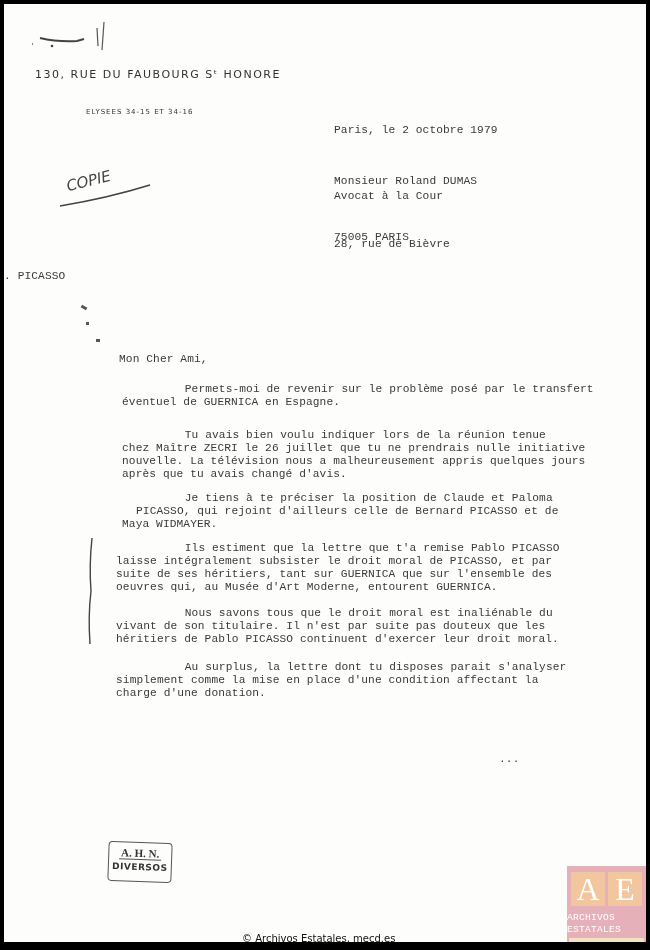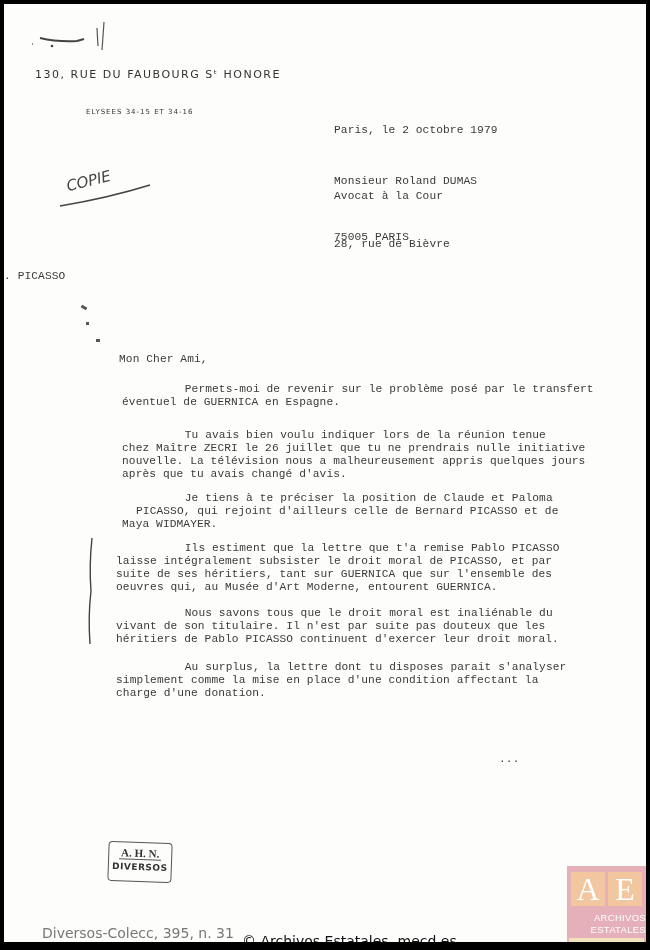--- a/index.html
+++ b/index.html
@@ -24,25 +24,25 @@
     .stamp .l1 { font-size: 11px; font-weight: bold; margin-top: 4px; border-bottom: 1px solid #555; margin-left: 10px; margin-right: 10px; }
     .stamp .l2 { font-size: 9px; font-family: "DejaVu Sans", sans-serif; font-weight: bold; margin-top: 2px; letter-spacing: 0.5px; }
     .ae-logo {
       position: absolute; left: 563px; top: 862px; width: 79px; height: 80px;
       background: #e6b0b8;
     }
     .ae-letter {
       position: absolute; top: 6px; width: 34px; height: 34px; background: #f2c7a0;
       color: #fff; font-family: "Liberation Serif", serif; font-size: 32px; line-height: 34px; text-align: center;
     }
-    .ae-text { position: absolute; left: 0; width: 79px; text-align: right; color: #fff; font-family: Liberation Sans, sans-serif; font-size: 9.5px; letter-spacing: 0.3px; }
+    .ae-text { position: absolute; left: 0; width: 79px; text-align: left; color: #fff; font-family: Liberation Mono, monospace; font-size: 9.5px; letter-spacing: 0.3px; }
     .ae-strip { position: absolute; left: 2px; bottom: 2px; width: 75px; height: 6px; background: #f0e4c0; }
     .copyright {
       position: absolute; left: 238px; top: 929px; font-family: "DejaVu Sans", sans-serif;
-      font-size: 14px; color: #111; white-space: pre;
+      font-size: 10px; color: #111; white-space: pre;
     }
     .bottom-bar { position: absolute; left: 0; top: 942px; width: 650px; height: 8px; background: #000; }
   </style>
 </head>
 <body>
 
 <div class="page">
 
   <svg style="position:absolute;left:28px;top:12px;" width="90" height="40">
     <path d="M8 22 Q25 26 45 25 L52 23" stroke="#444" stroke-width="2" fill="none"></path>
@@ -112,21 +112,20 @@
     <div class="typed" style="left:112px;top:682px;">charge d'une donation.</div>
   </div>
 
   <div class="typed" style="left:495px;top:748px;">...</div>
 
   <div class="stamp">
     <div class="l1">A. H. N.</div>
     <div class="l2">DIVERSOS</div>
   </div>
 
-  <div class="hand" style="left:38px;top:921px;font-size:14px;color:#777;font-style:normal;">Diversos-Colecc, 395, n. 31</div>
 
   <div class="ae-logo">
     <div class="ae-letter" style="left:4px;">A</div>
     <div class="ae-letter" style="left:41px;">E</div>
     <div class="ae-text" style="top:46px;">ARCHIVOS</div>
     <div class="ae-text" style="top:58px;">ESTATALES</div>
     <div class="ae-strip"></div>
   </div>
 
   <div class="copyright">© Archivos Estatales, mecd.es</div>

